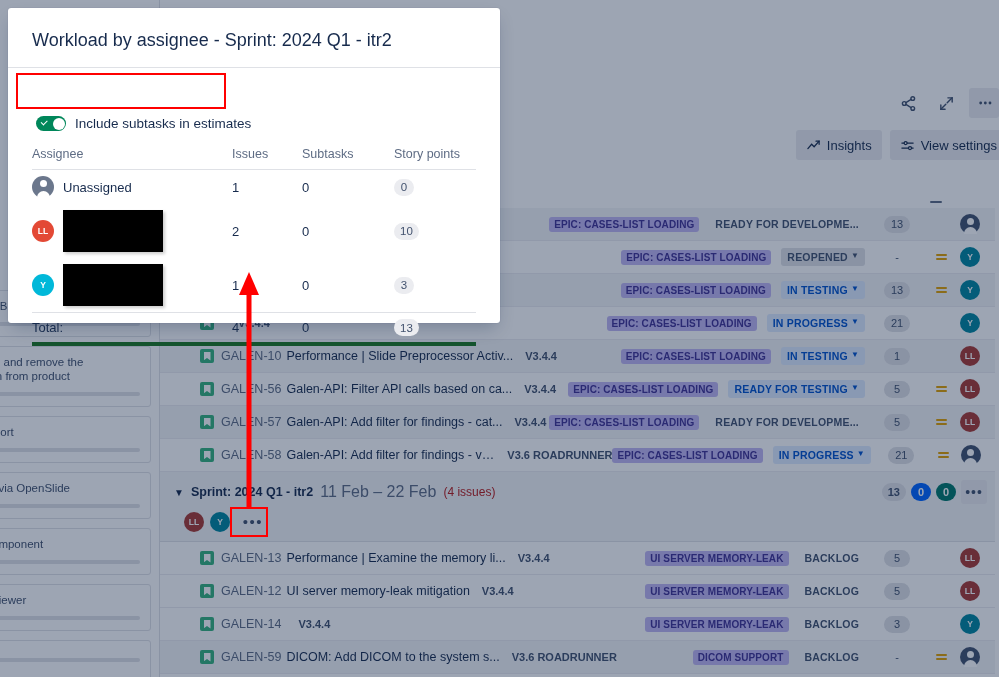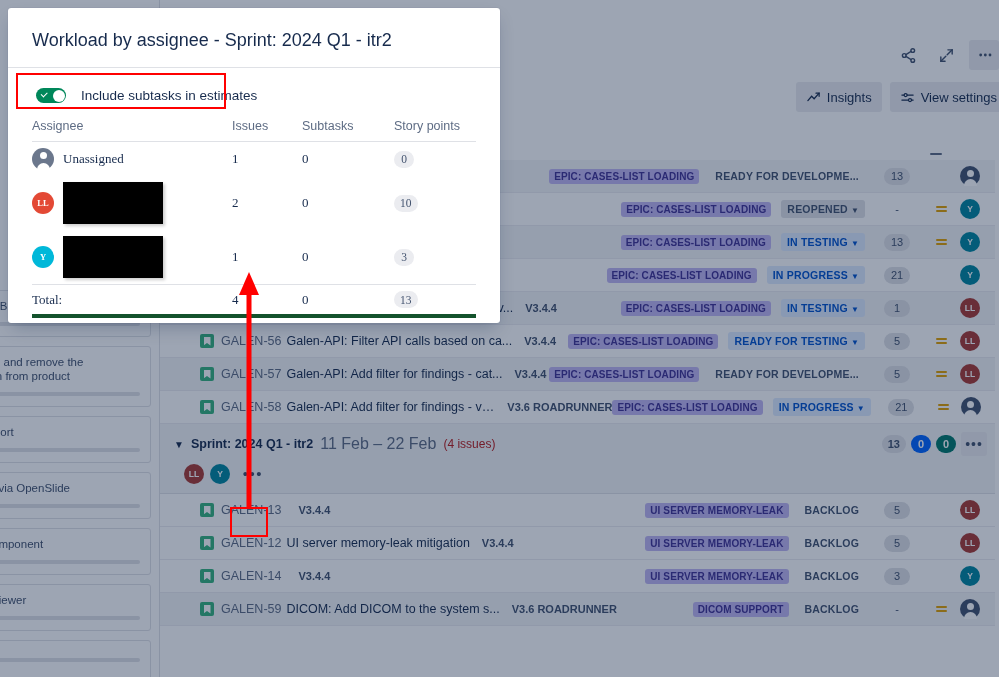--- a/index.html
+++ b/index.html
@@ -36,21 +36,21 @@
   .epic-card .etitle {
     font-size: 11.5px; color: #42526e; line-height: 14px;
     margin-bottom: 9px; white-space: pre-line;
   }
   .epic-bar {
     height: 4px; background: #dfe1e6; border-radius: 2px; position: relative;
   }
   .epic-bar > i { position: absolute; left:0; top:0; bottom:0; background:#0052cc; border-radius:2px; display:block; }
 
   
-  .board-main { flex: 1; position: relative; background: #fff; min-width: 0; }
+  .board-main { flex: 1; position: relative; background: #fff; min-width: 0; margin-top: 48px; }
 
   .board-toolbar {
     height: 120px; position: relative;
   }
   .tb-icons {
     position: absolute; right: 0px; top: 40px;
     display: flex; align-items: center; gap: 8px;
   }
   .icon-btn {
     width: 30px; height: 30px; border-radius: 3px;
@@ -106,21 +106,21 @@
   .r-spacer { flex: 1 1 auto; }
   .tag-epic {
     background: #b3bac5; color: #403294; font-size: 10px; font-weight: bold;
     padding: 2px 5px; border-radius: 3px; white-space: nowrap;
     letter-spacing: .1px;
   }
   .tag-epic.purple { background: #c0b6f2; }
   .tag-status {
     font-size: 10.5px; font-weight: bold; letter-spacing: .2px;
     padding: 3px 6px; border-radius: 3px; white-space: nowrap;
-    display: flex; align-items: flex-end; gap: 3px;
+    display: flex; align-items: flex-start; gap: 3px;
   }
   .st-grey  { background: #dfe1e6; color: #42526e; }
   .st-blue  { background: #deebff; color: #0052cc; }
   .st-plain { background: transparent; color: #42526e; }
   .chev { font-size: 8px; }
   .r-pts {
     min-width: 26px; height: 17px; padding: 0 6px; border-radius: 9px;
     background: #dfe1e6; color: #42526e; font-size: 11px;
     display: flex; align-items: center; justify-content: center;
   }
@@ -190,21 +190,21 @@
     z-index: 60;
     display: flex; flex-direction: column;
   }
   .m-head {
     padding: 22px 32px 16px 24px;
     border-bottom: 1px solid #dfe1e6;
   }
   .m-title { font-size: 18px; color: #172b4d; font-weight: normal; }
   .m-body { padding: 16px 24px 0 24px; flex: 1; }
 
-  .toggle-row { display: flex; align-items: flex-end; gap: 15px; padding: 4px 0 12px 4px; }
+  .toggle-row { display: flex; align-items: flex-end; gap: 9px; padding: 4px 0 12px 4px; margin-top: 28px; }
   .toggle {
     width: 30px; height: 15px; border-radius: 8px; background: #00875a;
     position: relative; flex: 0 0 30px;
   }
   .toggle .knob {
     position: absolute; right: 1.5px; top: 1.5px;
     width: 12px; height: 12px; border-radius: 50%; background: #fff;
   }
   .toggle .chk {
     position: absolute; left: 5px; top: 3.5px;
@@ -212,21 +212,21 @@
     border-left: 1.6px solid #fff; border-bottom: 1.6px solid #fff;
     transform: rotate(-45deg);
   }
   .toggle-label { font-size: 13.5px; color: #172b4d; }
 
   table.wk { width: 100%; border-collapse: collapse; }
   table.wk th {
     text-align: left; font-size: 12.5px; font-weight: normal; color: #5e6c84;
     padding: 4px 0 8px 0;
   }
-  table.wk td { font-size: 13px; color: #172b4d; padding: 6px 0; font-family: Liberation Serif, serif; }
+  table.wk td { font-size: 13px; color: #172b4d; padding: 6px 0; }
   table.wk thead tr { border-bottom: 1px solid #dfe1e6; }
   table.wk tbody tr.last-body { border-bottom: 1px solid #dfe1e6; }
   table.wk tfoot tr { border-bottom: 4px solid #14532d; }
   .col-assignee { width: 200px; }
   .col-num { width: 70px; }
   .col-sub { width: 92px; }
   .assignee-cell { display: flex; align-items: center; gap: 9px; }
   .mav {
     width: 22px; height: 22px; border-radius: 50%; flex: 0 0 22px;
     display: flex; align-items: center; justify-content: center;
@@ -558,20 +558,21 @@
               <span class="av" style="background: rgb(168, 58, 51);">LL</span>
               <span class="av" style="background: rgb(0, 134, 158);">Y</span>
               <span class="dots-btn">•••</span>
             </div>
         </div>
 
         <div id="sprint-rows">
             <div class="row">
               <span class="r-icon"></span>
               <span class="r-key">GALEN-13</span>
+              <span class="r-sum">Performance | Examine the memory li...</span>
               <span class="r-ver">V3.4.4</span>
               <span class="r-spacer"></span>
               <span class="tag-epic purple">UI SERVER MEMORY-LEAK</span>
               <span class="tag-status st-plain" style="margin-left: 10px;">
                 <span>BACKLOG</span>
               </span>
               <span style="width: 64px; display: flex; justify-content: center;">
                 <span class="r-pts">5</span>
               </span>
               <span style="width: 24px; display: flex; justify-content: center;"></span>

